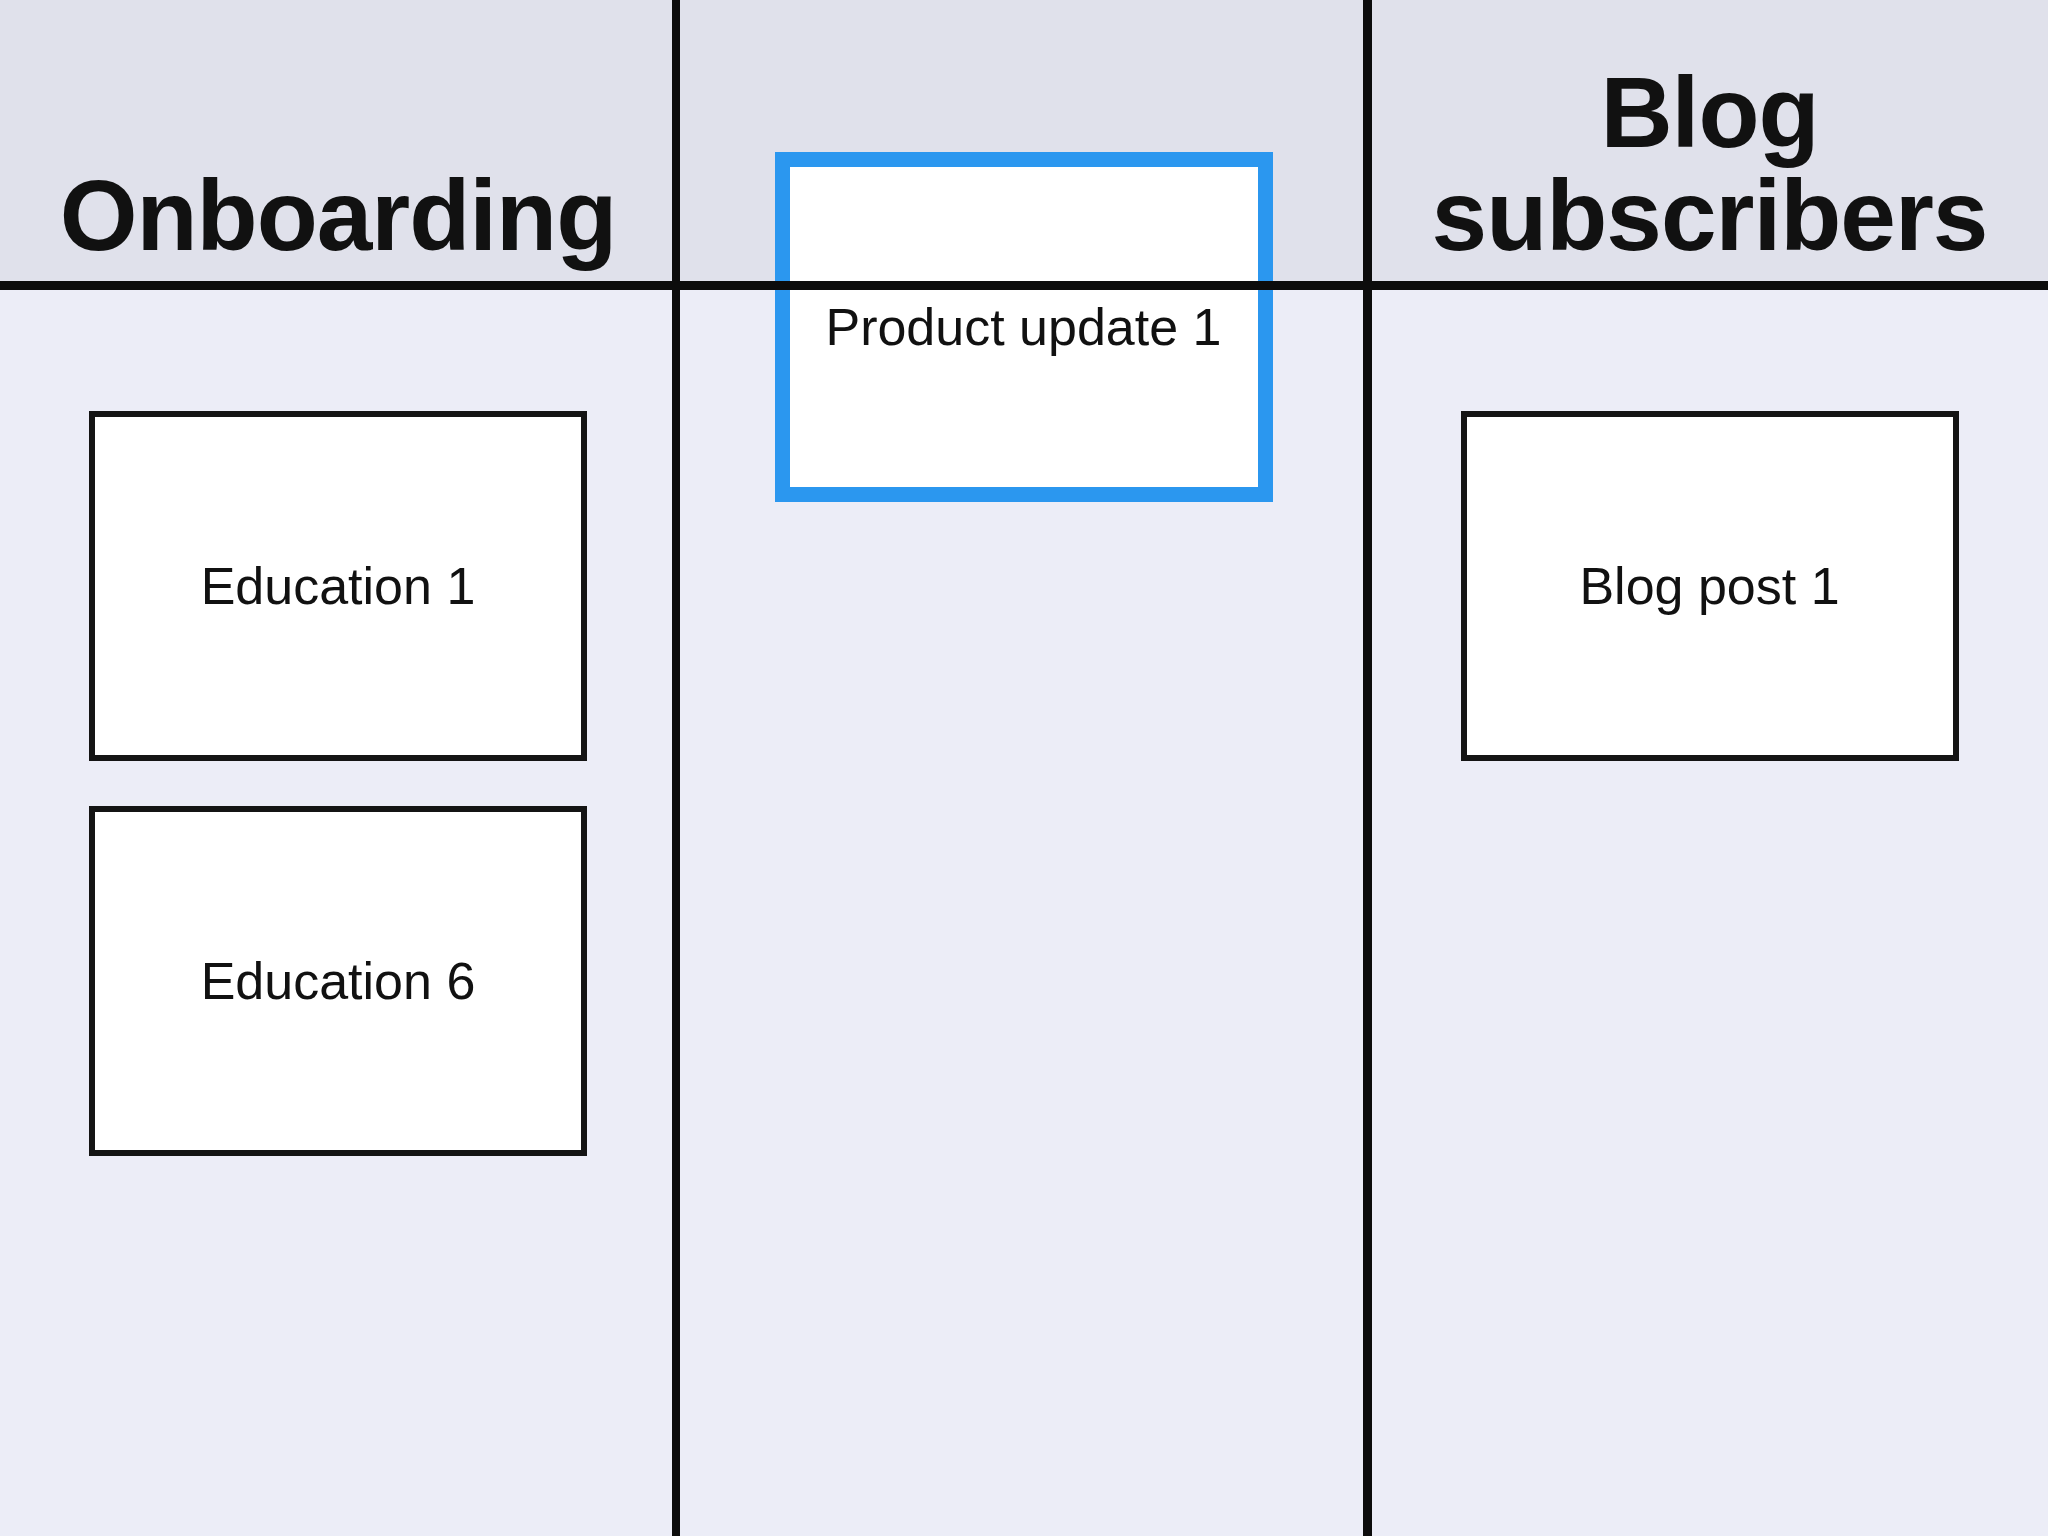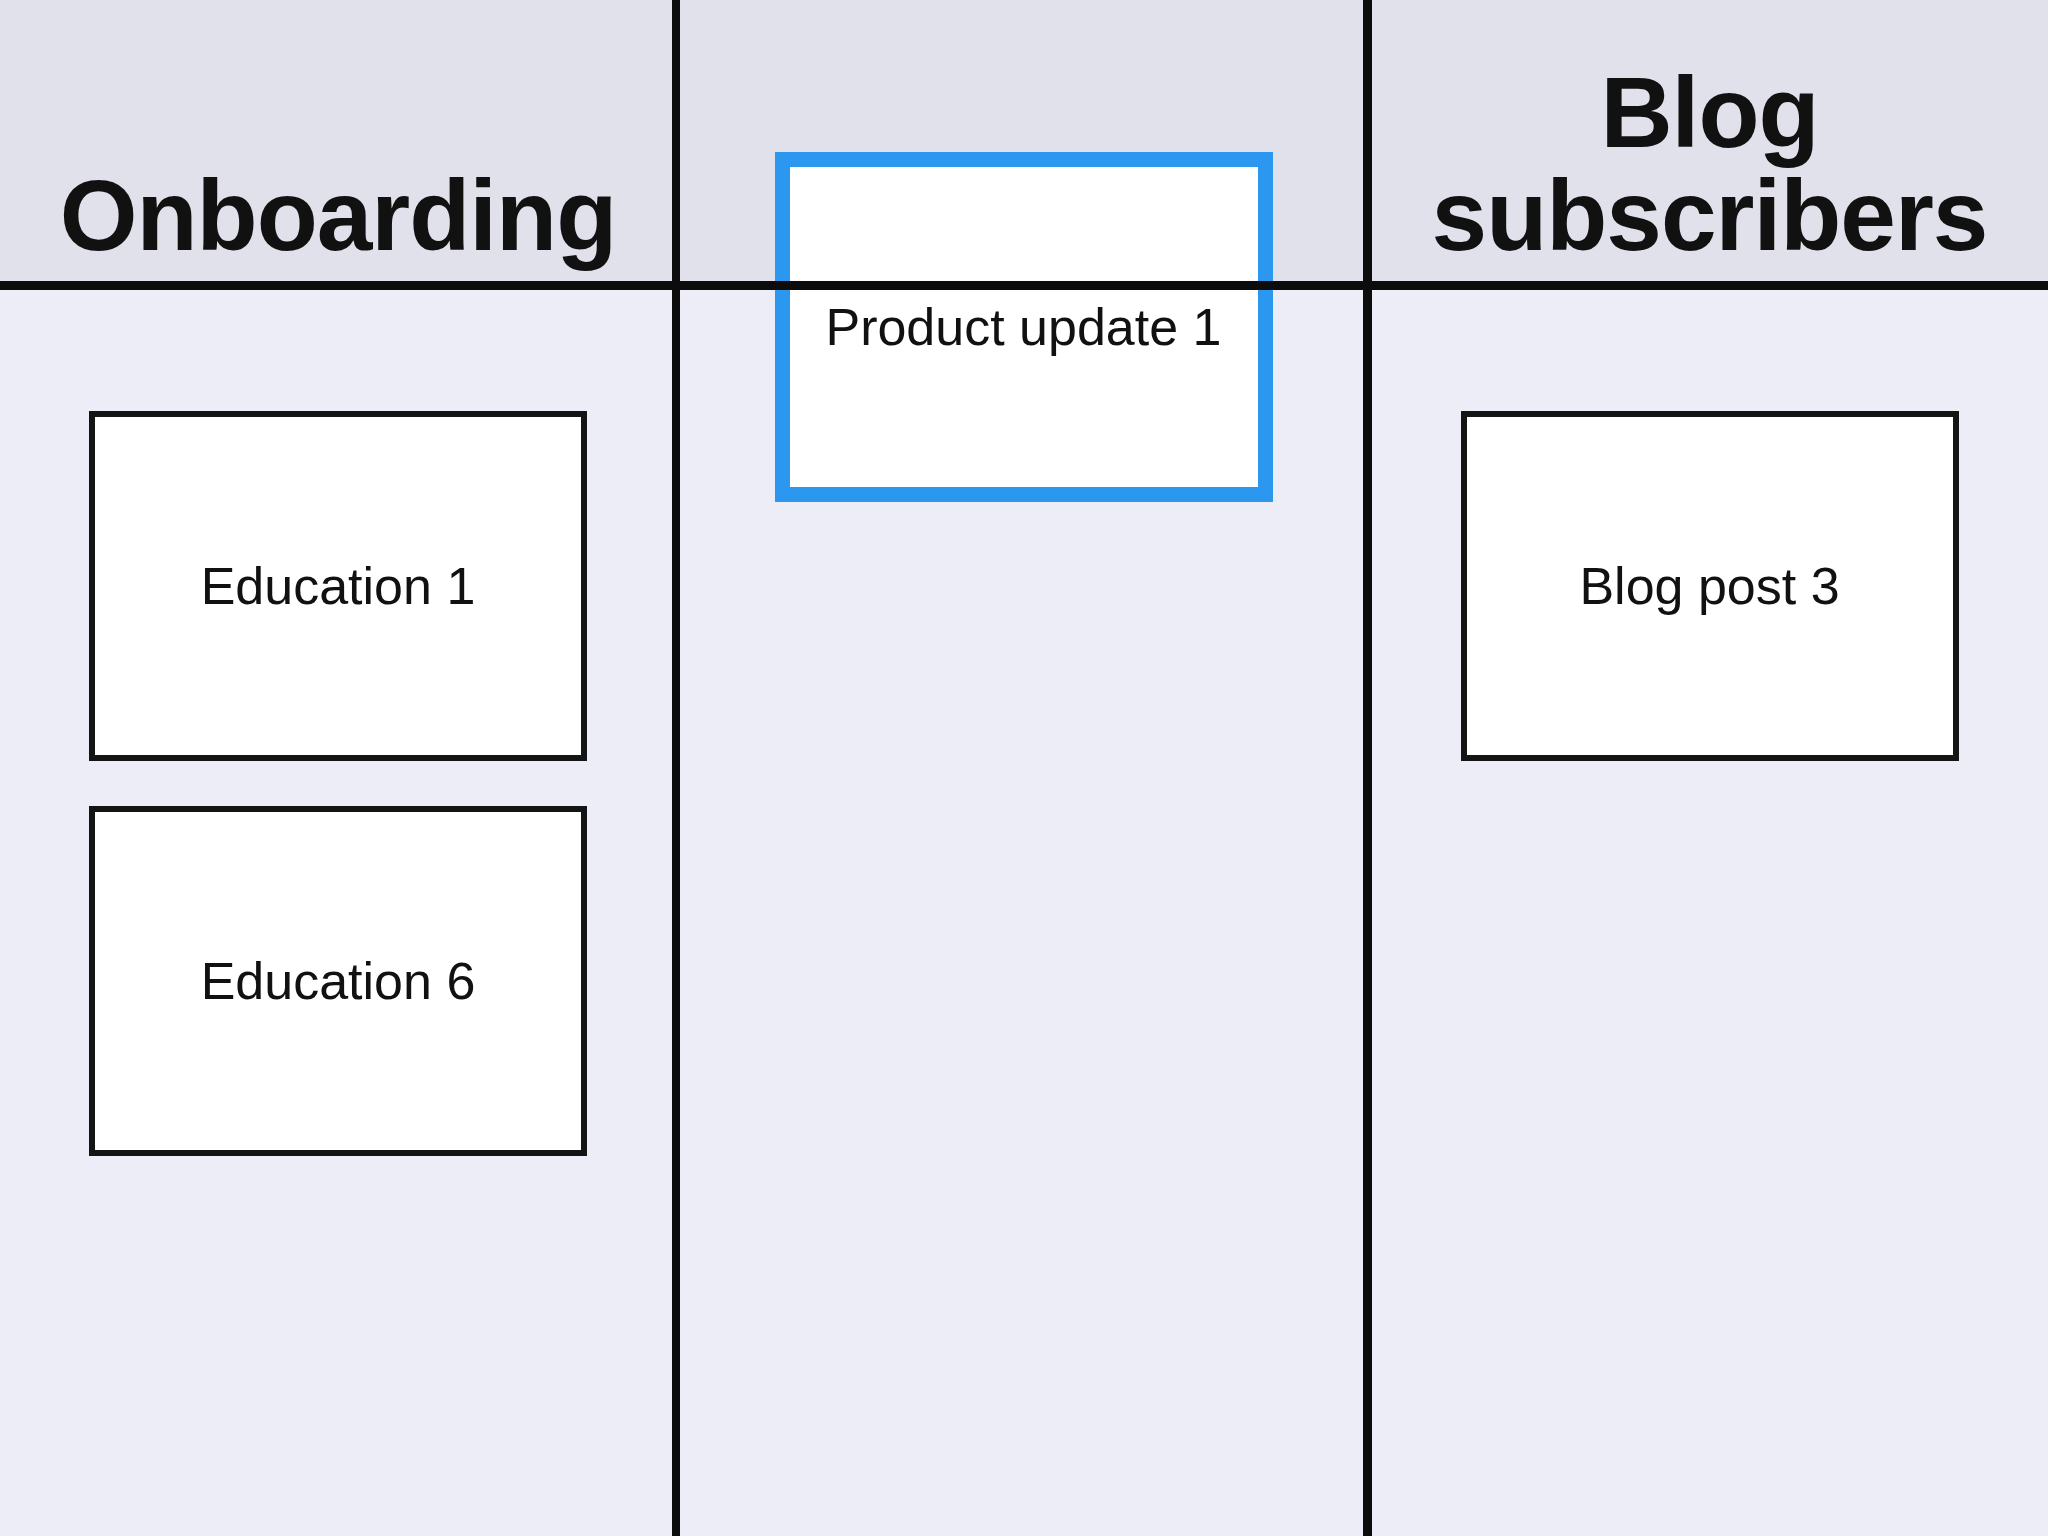--- a/index.html
+++ b/index.html
@@ -94,21 +94,21 @@
         <div class="card selected">
           <span class="card-label">Product update 1</span>
         </div>
       </div>
     </div>
 
     <div class="column">
       <div class="col-header">Blog subscribers</div>
       <div class="col-body">
         <div class="card">
-          <span class="card-label">Blog post 3</span>
+          <span class="card-label">Blog post 1</span>
         </div>
       </div>
     </div>
 
   </div>
 
   <div class="vline v1"></div>
   <div class="vline v2"></div>
   <div class="hline"></div>
 

